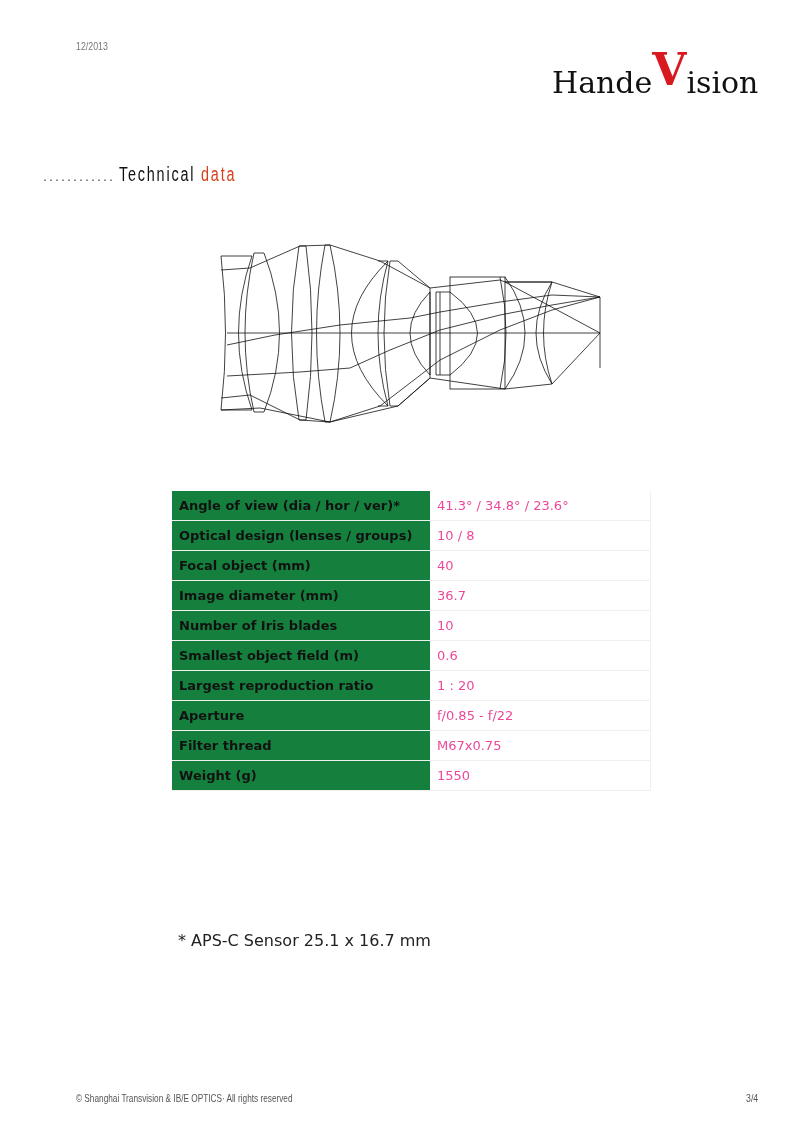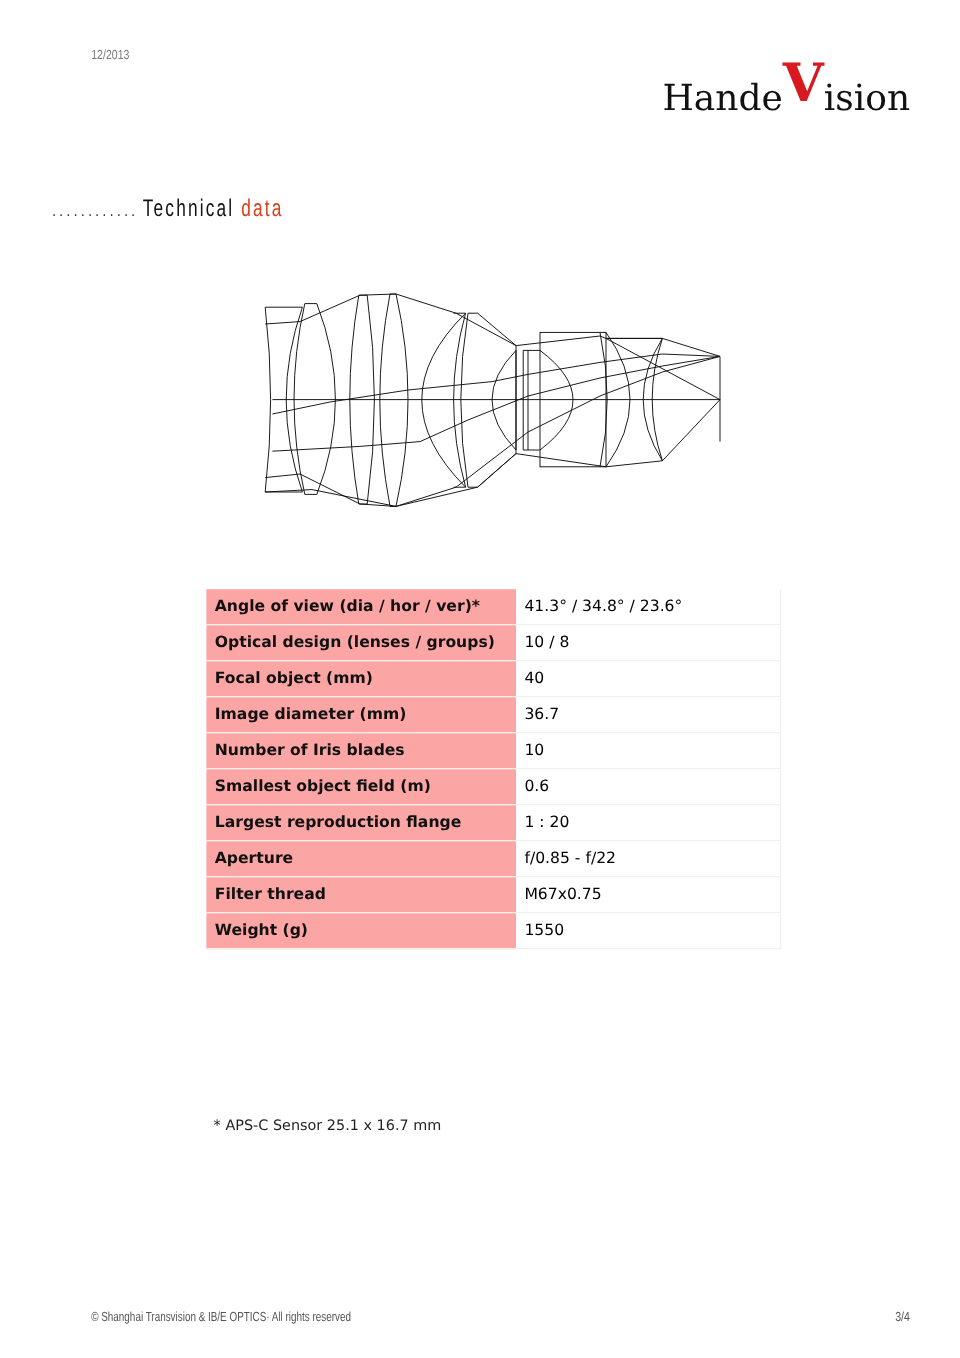--- a/index.html
+++ b/index.html
@@ -9,23 +9,23 @@
   .logo .txt { position:absolute; left:0; top:18px; font-family:"DejaVu Serif", serif; font-size:30px; color:#111; letter-spacing:0px; white-space:nowrap; }
   .logo .v { color:#d8191f; font-size:44px; font-weight:bold; position:relative; top:-8px; }
   .section { position:absolute; left:18px; top:163px; white-space:nowrap;margin-left:24px; }
   .section .dots { font-family:"Liberation Mono", monospace; font-size:10px; color:#333; letter-spacing:0px; }
   .section .t { font-family:"Liberation Sans", sans-serif; font-size:20px; letter-spacing:2.5px; display:inline-block; transform:scaleX(0.72); transform-origin:left bottom; }
   .section .t1 { color:#111; }
   .section .t2 { color:#d8401c; }
   .diagram { position:absolute; left:200px; top:230px; width:420px; height:200px; }
   table.spec { position:absolute; left:172px; top:491px; border-collapse:collapse; width:479px; }
   table.spec td { height:29px; font-size:13px; padding:0 0 0 7px; border-bottom:1px solid #f0f0f0; }
-  table.spec td.k { background:#fca5a5; width:251px; font-weight:bold; color:#111; }
-  table.spec td.v { background:#fff; color:#000000; border-right:1px solid #f0f0f0; }
-  .note { position:absolute; left:178px; top:931px; font-size:12px; color:#222; }
+  table.spec td.k { background:#15803d; width:251px; font-weight:bold; color:#111; }
+  table.spec td.v { background:#fff; color:#ec4899; border-right:1px solid #f0f0f0; }
+  .note { position:absolute; left:178px; top:931px; font-size:16px; color:#222; }
   .footer-left { position:absolute; left:76px; top:1092px; font-family:"Liberation Sans", sans-serif; font-size:11px; color:#555; transform:scaleX(0.75); transform-origin:left top; white-space:nowrap; }
   .footer-right { position:absolute; left:746px; top:1092px; font-family:"Liberation Sans", sans-serif; font-size:11px; color:#555; transform:scaleX(0.8); transform-origin:left top; }
 </style>
 </head>
 <body>
 
 <div class="date">12/2013</div>
 
 <div class="logo">
   <div class="txt"><span>Hande</span><span class="v">V</span><span>ision</span></div>
@@ -114,21 +114,21 @@
       </tr>
     <tr>
         <td class="k">Number of Iris blades</td>
         <td class="v">10</td>
       </tr>
     <tr>
         <td class="k">Smallest object field (m)</td>
         <td class="v">0.6</td>
       </tr>
     <tr>
-        <td class="k">Largest reproduction flange</td>
+        <td class="k">Largest reproduction ratio</td>
         <td class="v">1 : 20</td>
       </tr>
     <tr>
         <td class="k">Aperture</td>
         <td class="v">f/0.85 - f/22</td>
       </tr>
     <tr>
         <td class="k">Filter thread</td>
         <td class="v">M67x0.75</td>
       </tr>

